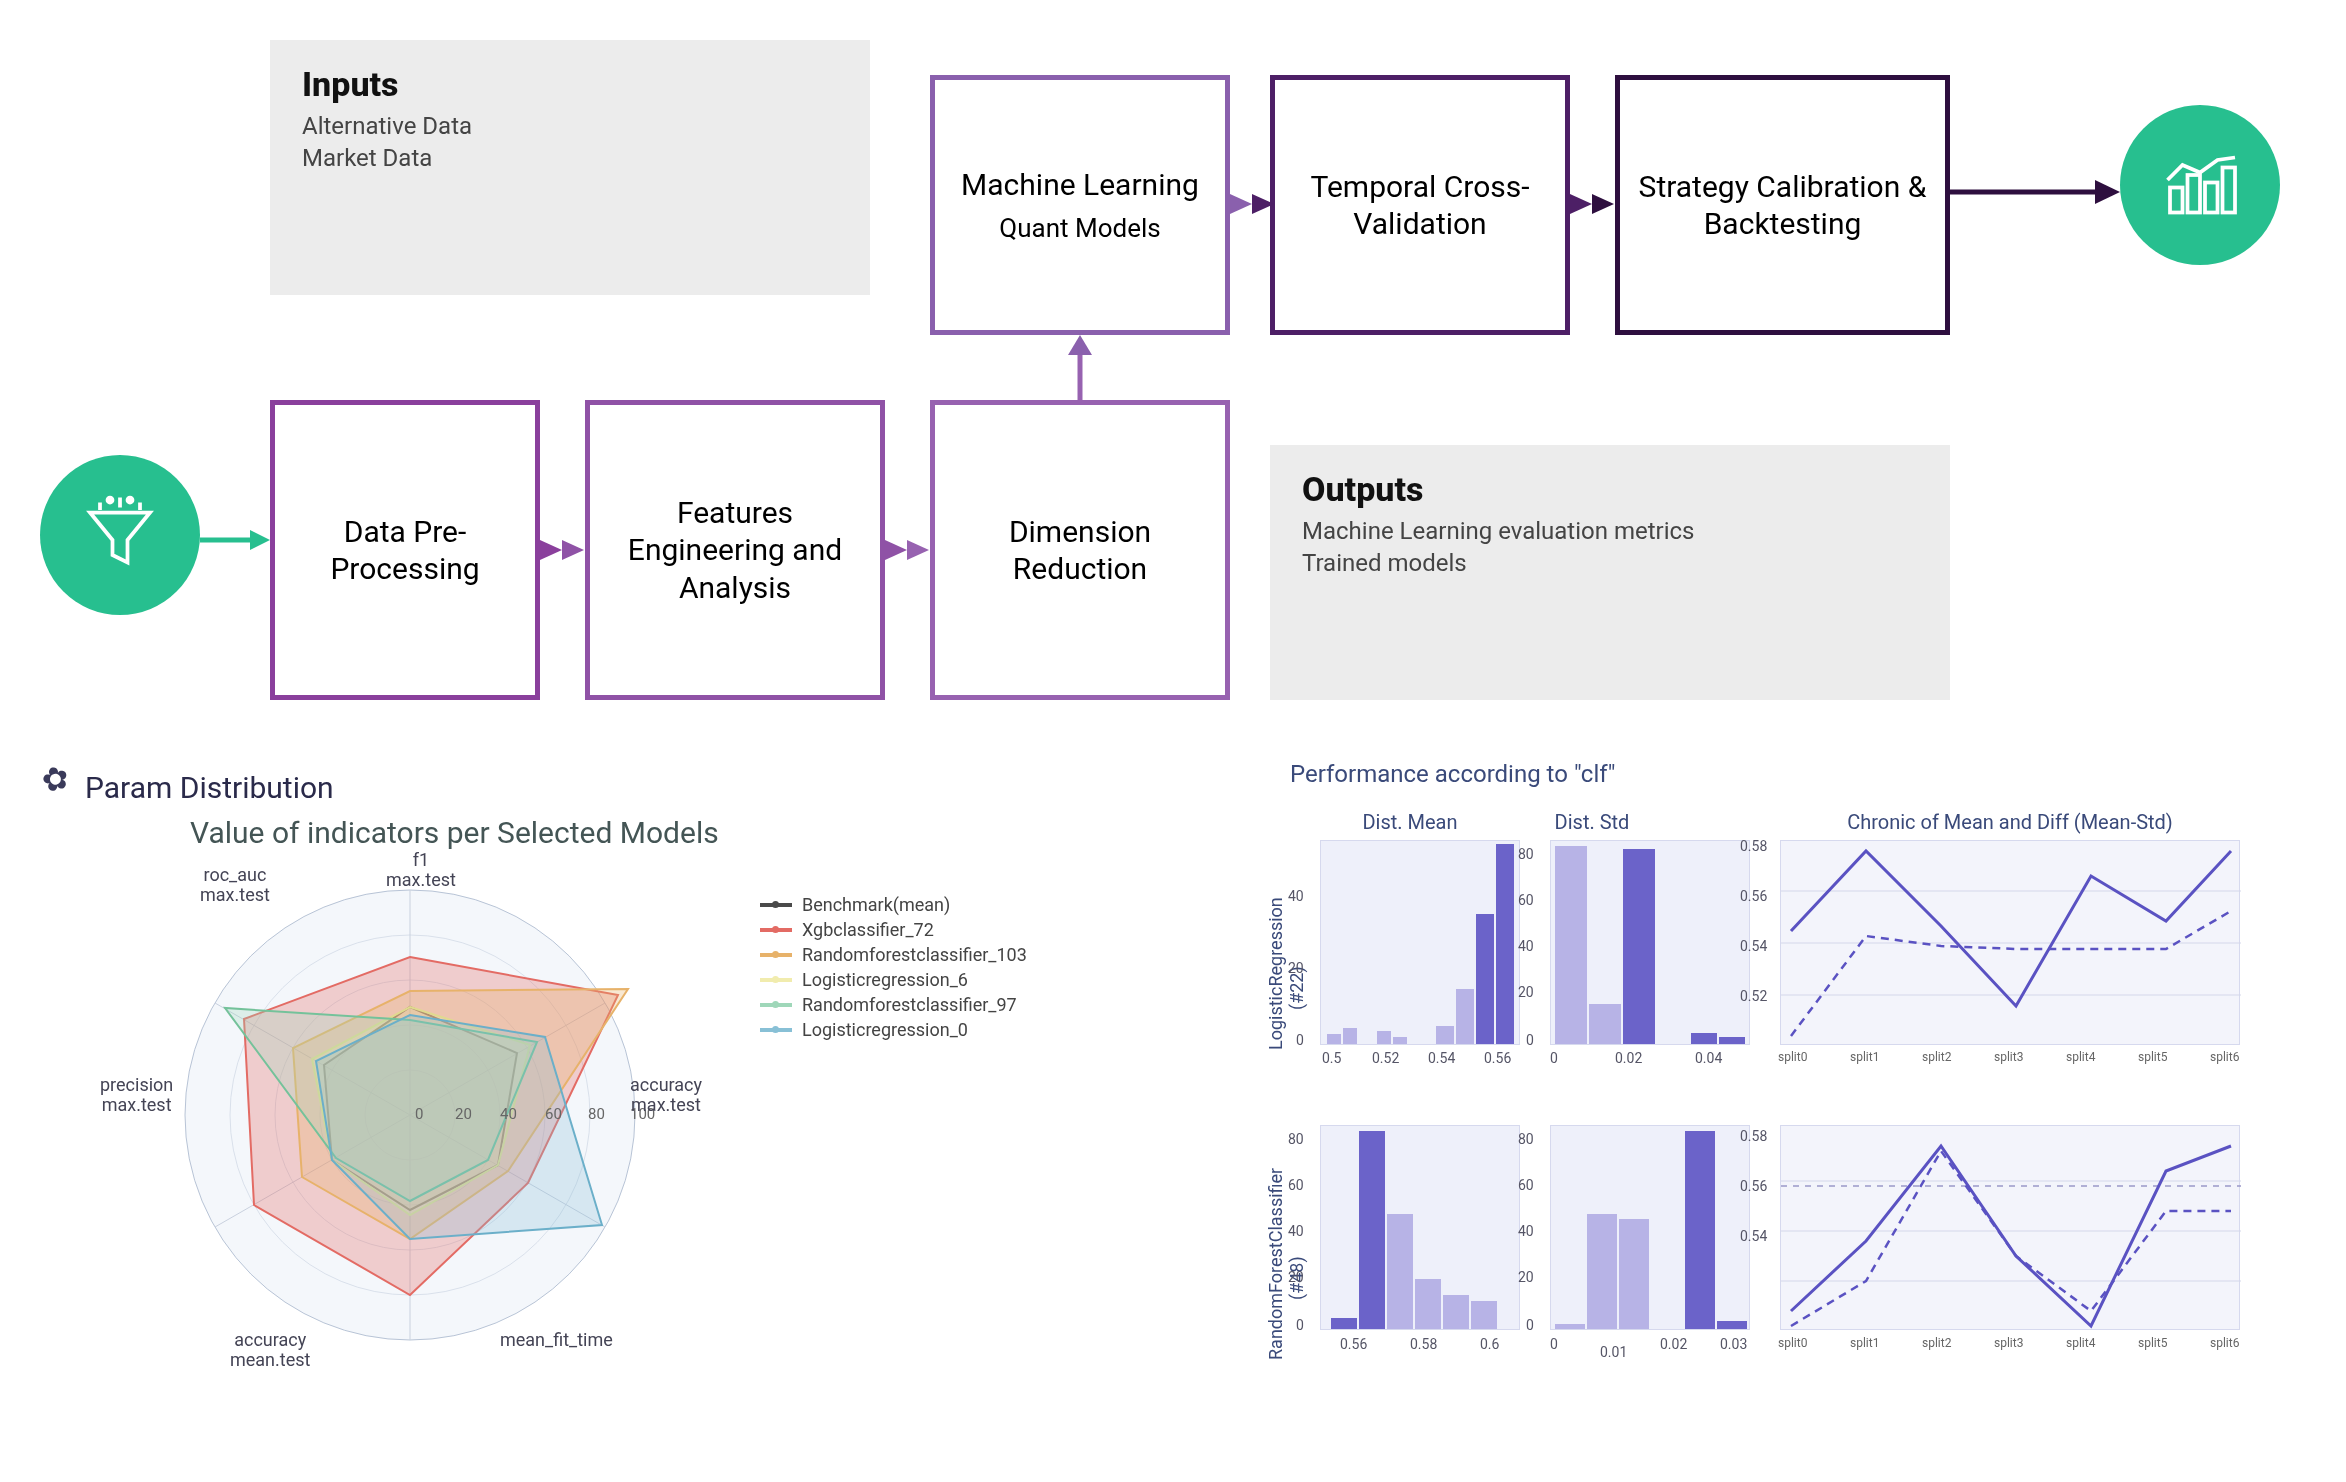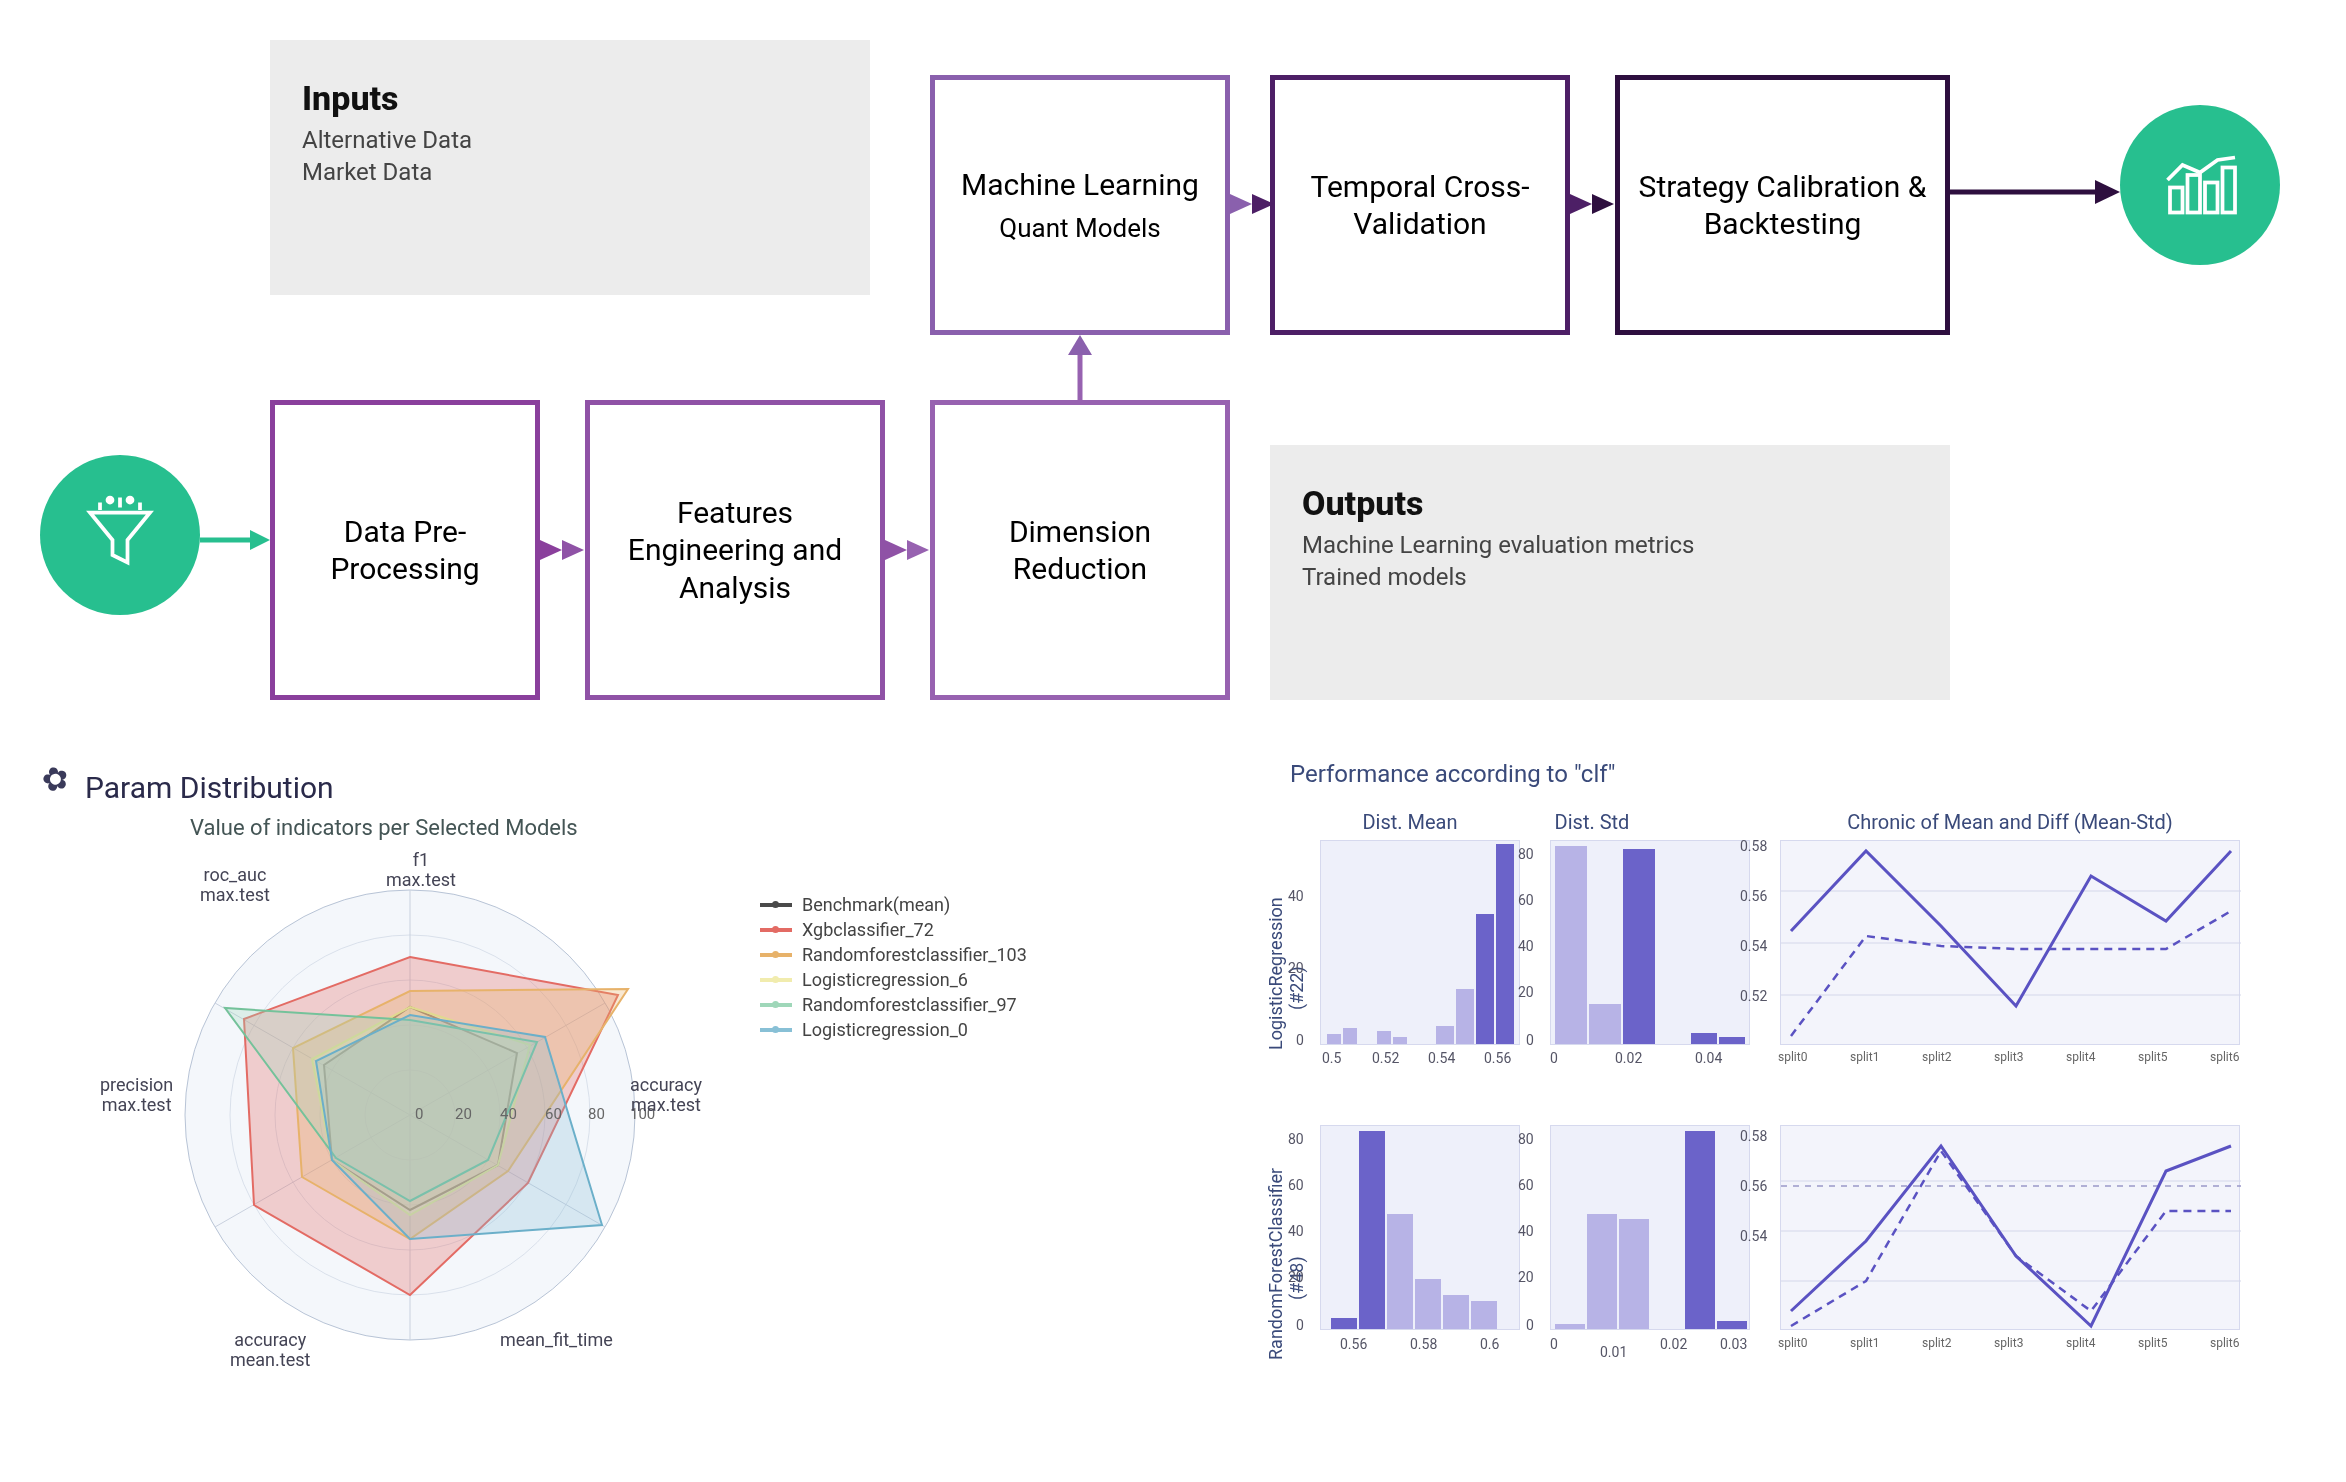--- a/index.html
+++ b/index.html
@@ -17,21 +17,21 @@
     position: absolute;
     left: 40px;
     top: 40px;
     width: 2266px;
     height: 680px;
   }
 
   .info-box {
     position: absolute;
     background: #ececec;
-    padding: 38px 32px;
+    padding: 24px 32px;
   }
   .info-box h3 {
     font-size: 34px;
     font-weight: 800;
     color: #111;
     margin-bottom: 6px;
   }
   .info-box div {
     font-size: 24px;
     color: #444;
@@ -71,21 +71,21 @@
   }
 
   .param-title {
     position:absolute;
     left:45px; top:30px;
     font-size:30px; color:#2a2a4a;
   }
   .param-sub {
     position:absolute;
     left:150px; top:75px;
-    font-size:22px; color:#455;
+    font-size:30px; color:#455;
   }
   .logo {
     position:absolute;
     left:2px; top:20px;
     font-size:32px; color:#3a3a5a;
     transform: rotate(-15deg);
   }
 
   .radar-wrap {
     position:absolute;

